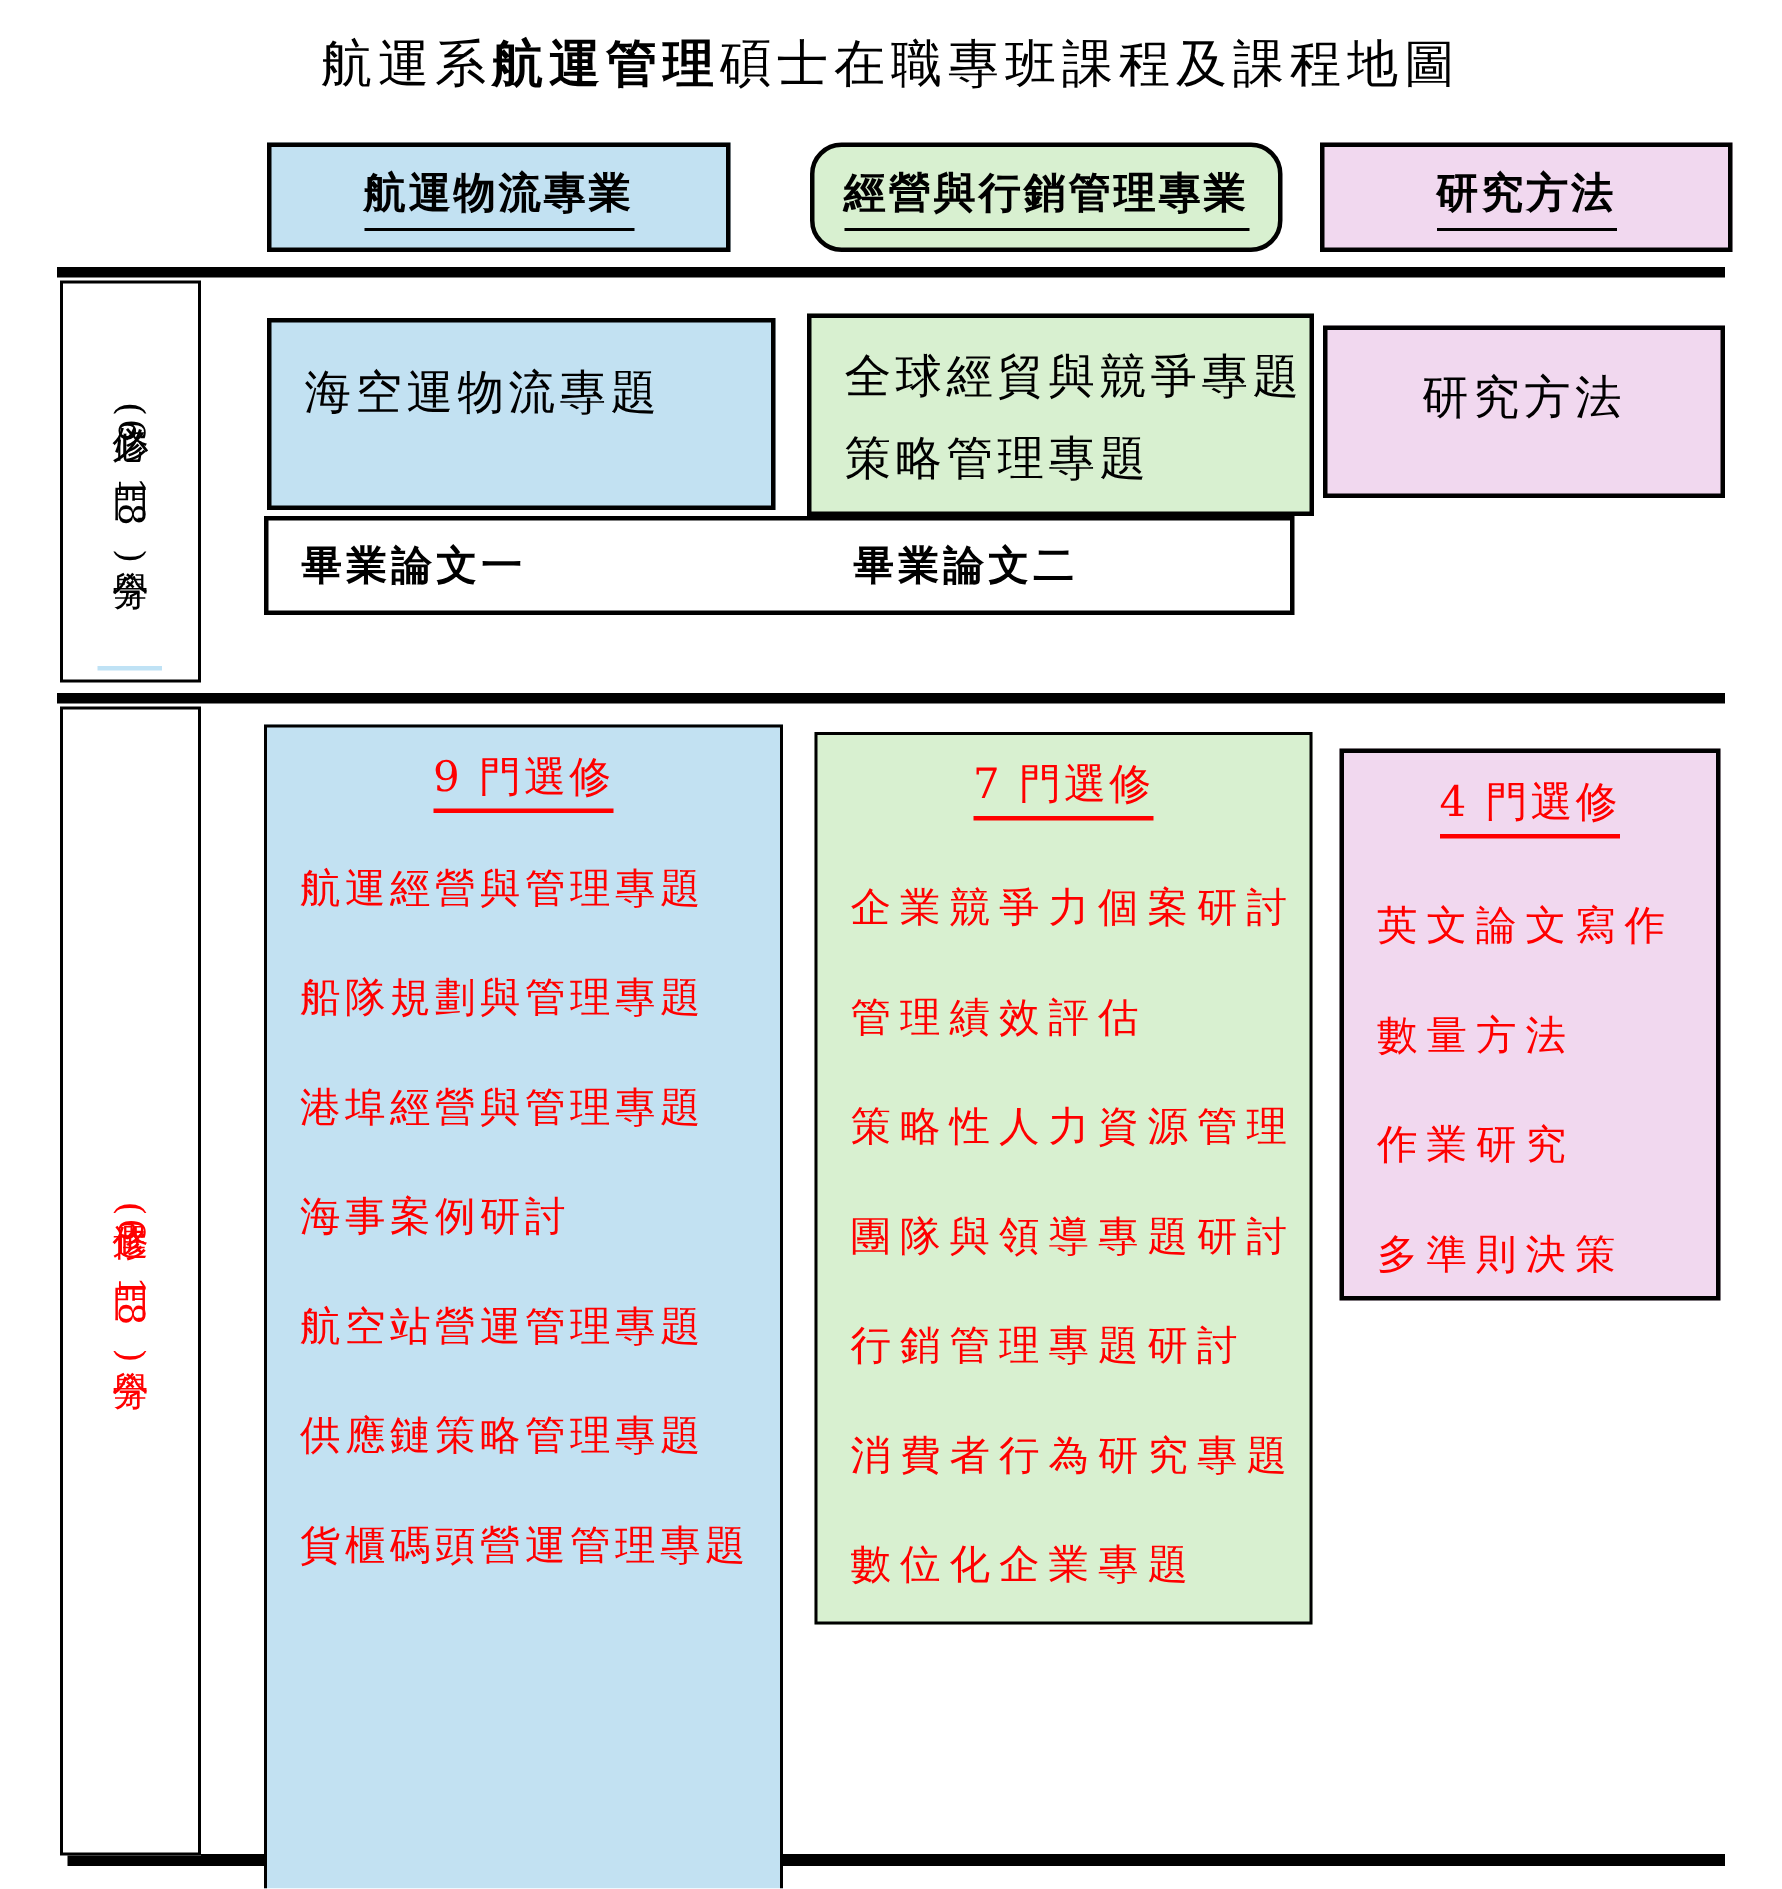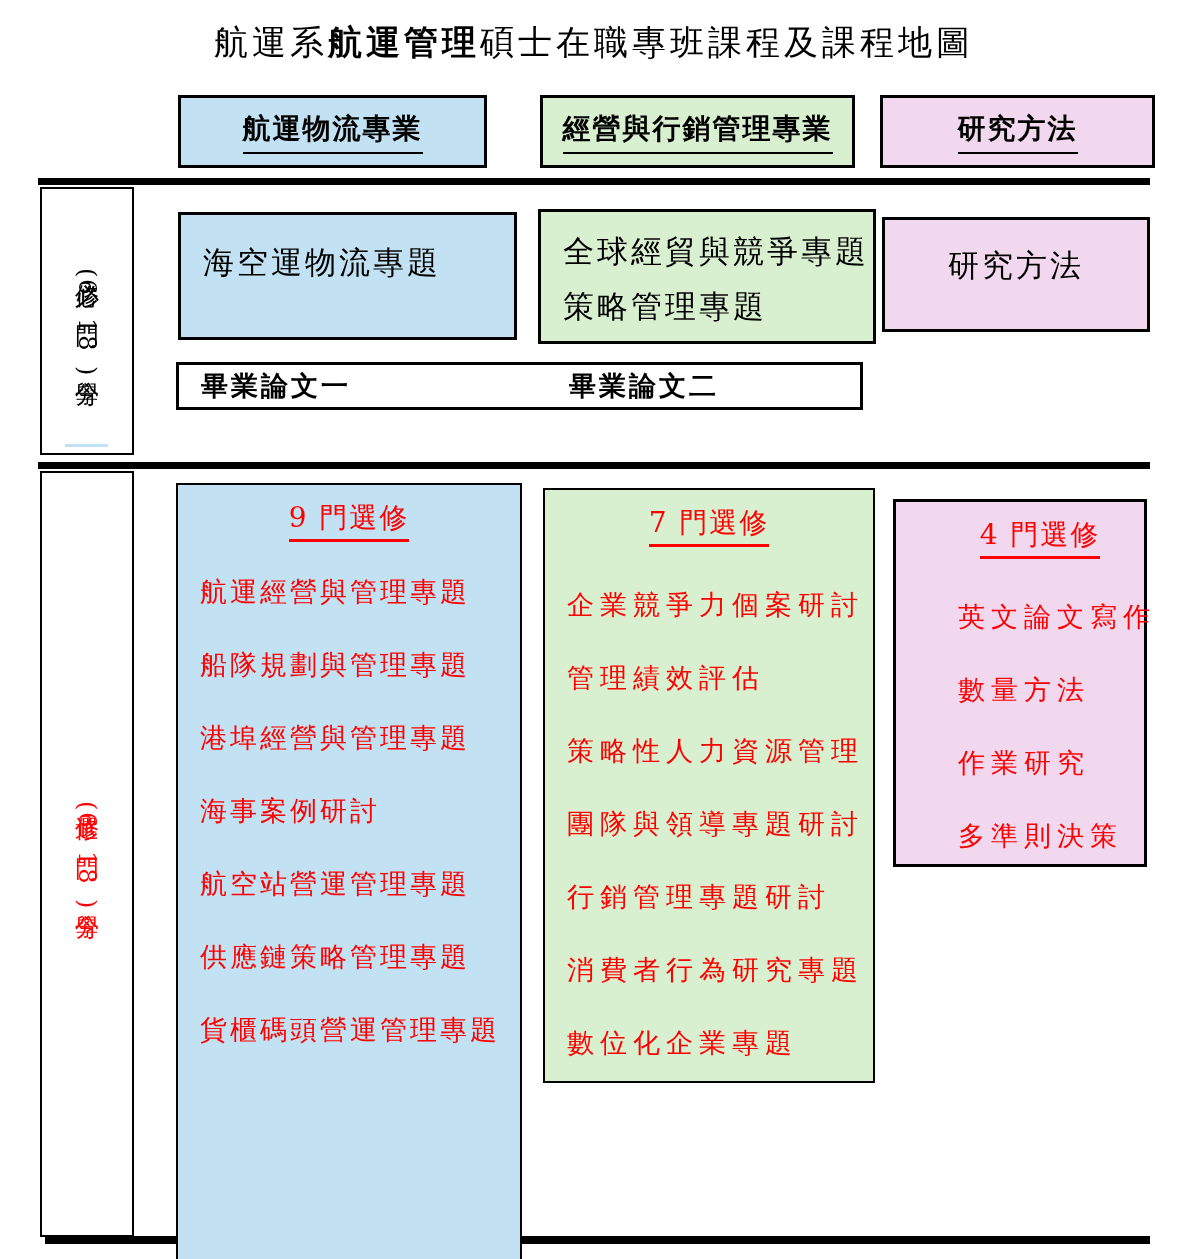--- a/index.html
+++ b/index.html
@@ -34,21 +34,21 @@
   .red{color:var(--elective-text);}
 
   .course{font-size:31px;font-weight:normal;letter-spacing:3px;line-height:55px;}
   .pad{padding:20px 0 0 22px;}
   .center-top{display:block;text-align:center;padding-top:18px;}
 
   .thesis-label{position:absolute;top:50%;transform:translateY(-50%);
                 font-size:27px;font-weight:bold;letter-spacing:3px;white-space:nowrap;}
 
   .egroup{border-width:2px;}
-  .egroup.pinkb{border-width:3px;padding-left:40px;}
+  .egroup.pinkb{border-width:3px;}
   .ehead{height:70px;display:flex;align-items:center;justify-content:center;}
   .ehead .ru{color:var(--elective-text);font-size:28px;letter-spacing:2px;
              border-bottom:3px solid var(--elective-text);padding-bottom:2px;}
   .elist{list-style:none;margin:0;padding:0 0 0 22px;}
   .elist li{height:73px;display:flex;align-items:center;
             color:var(--elective-text);font-size:27px;white-space:nowrap;}
   .ls3 li{letter-spacing:3px;}
   .ls6 li{letter-spacing:6px;}
   .pt8{padding-top:8px;}
 
@@ -57,21 +57,21 @@
 </head>
 <body>
 
 <div class="page">
 
   <h1 class="title"><span>航運系</span><span class="b">航運管理</span><span>碩士在職專班課程及課程地圖</span></h1>
 
   <div class="box blue colhead" style="left:178px;top:95px;width:309px;height:73px;">
     <span class="u">航運物流專業</span>
   </div>
-  <div class="box green colhead" style="left:540px;top:95px;width:315px;height:73px;">
+  <div class="box green colhead" style="left:540px;top:95px;width:315px;height:73px;border-radius:21px;">
     <span class="u">經營與行銷管理專業</span>
   </div>
   <div class="box pink colhead" style="left:880px;top:95px;width:275px;height:73px;">
     <span class="u">研究方法</span>
   </div>
 
   <div class="hline" style="left:38px;top:178px;width:1112px;"></div>
   <div class="hline" style="left:38px;top:462px;width:1112px;"></div>
   <div class="hline" style="left:45px;top:1236px;width:1105px;height:8px;"></div>
 
@@ -89,21 +89,21 @@
   <div class="box green" style="left:538px;top:209px;width:338px;height:135px;">
     <div class="pad" style="padding-top:12px;">
       <div class="course">全球經貿與競爭專題</div>
       <div class="course">策略管理專題</div>
     </div>
   </div>
   <div class="box pink" style="left:882px;top:217px;width:268px;height:115px;">
     <span class="course center-top">研究方法</span>
   </div>
 
-  <div class="box" style="left:176px;top:362px;width:687px;height:48px;">
+  <div class="box" style="left:176px;top:344px;width:687px;height:66px;">
     <span class="thesis-label" style="left:22px;">畢業論文一</span>
     <span class="thesis-label" style="left:390px;">畢業論文二</span>
   </div>
 
   <div class="box blue egroup" style="left:176px;top:483px;width:346px;height:799px;">
     <div class="ehead">
       <span class="ru">9 門選修</span>
     </div>
     <ul class="elist ls3">
       <li>航運經營與管理專題</li>

